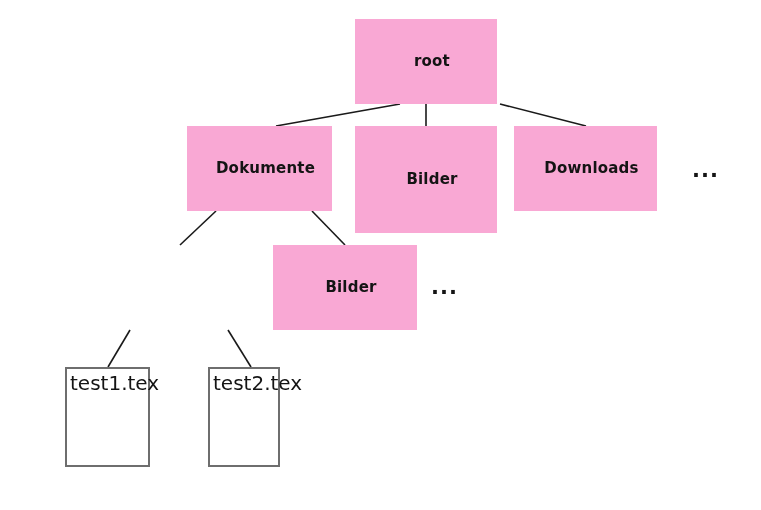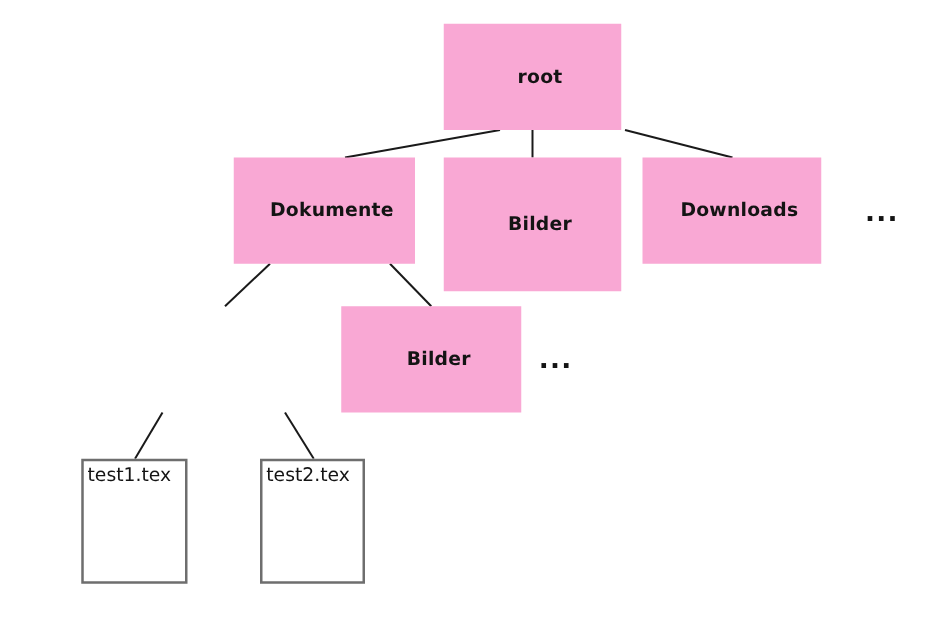--- a/index.html
+++ b/index.html
@@ -49,21 +49,21 @@
     line-height: 1.1;
   }
   .node.file {
     background: #ffffff;
     border: 2px solid #6e6e6e;
     align-items: flex-start;
     justify-content: flex-start;
   }
   .node.file .node-label {
     font-weight: normal;
-    font-size: 15px;
+    font-size: 20px;
     color: #141414;
     padding: 3px 0 0 3px;
     line-height: 1.15;
     white-space: nowrap;
   }
   .ellipsis {
     position: absolute;
     font-size: 21px;
     font-weight: bold;
     color: #141414;
@@ -96,18 +96,18 @@
     </div>
     <div class="node folder" style="left: 514px; top: 126px; width: 143px; height: 85px; justify-content: center;">
       <span class="node-label">Downloads</span>
     </div>
     <div class="node folder" style="left: 273px; top: 245px; width: 144px; height: 85px;">
       <span class="node-label">Bilder</span>
     </div>
     <div class="node file" style="left: 65px; top: 367px; width: 85px; height: 100px;">
       <span class="node-label">test1.tex</span>
     </div>
-    <div class="node file" style="left: 208px; top: 367px; width: 84px; height: 100px;">
+    <div class="node file" style="left: 208px; top: 367px; width: 72px; height: 100px;">
       <span class="node-label">test2.tex</span>
     </div>
     <span class="ellipsis" style="left: 692px; top: 160px;">...</span>
     <span class="ellipsis" style="left: 431px; top: 277px;">...</span>
   </div>
 
 </body></html>

